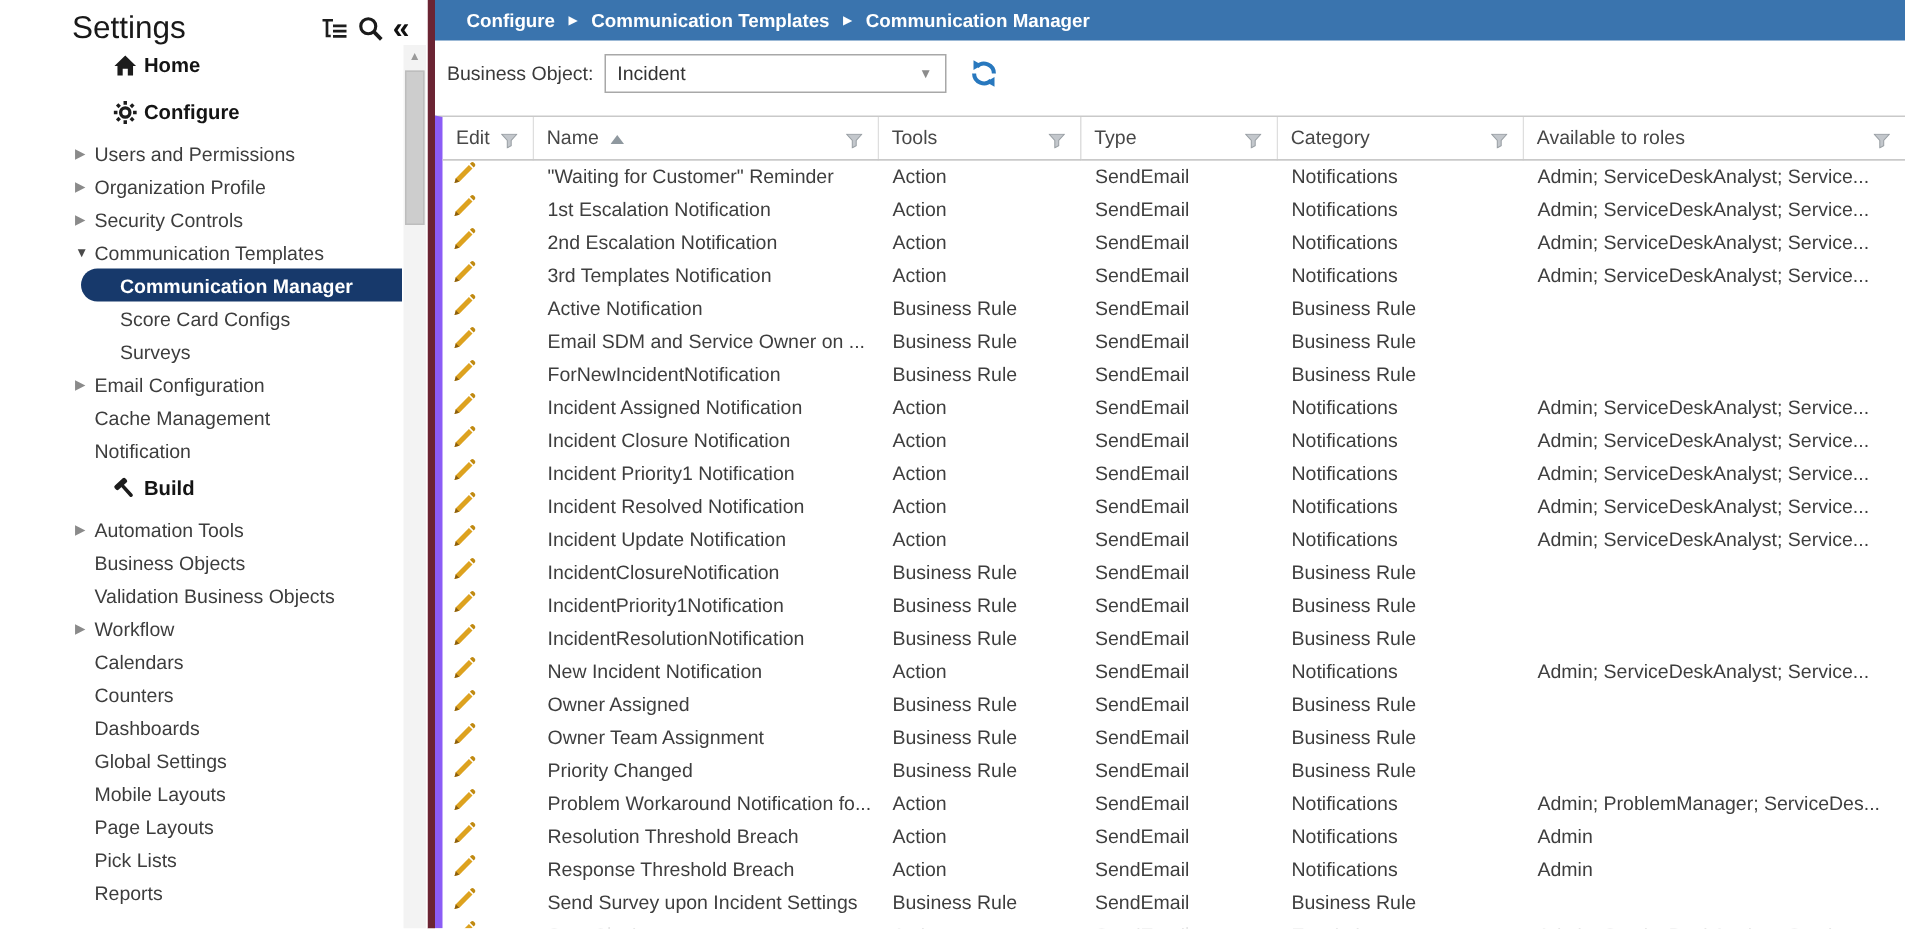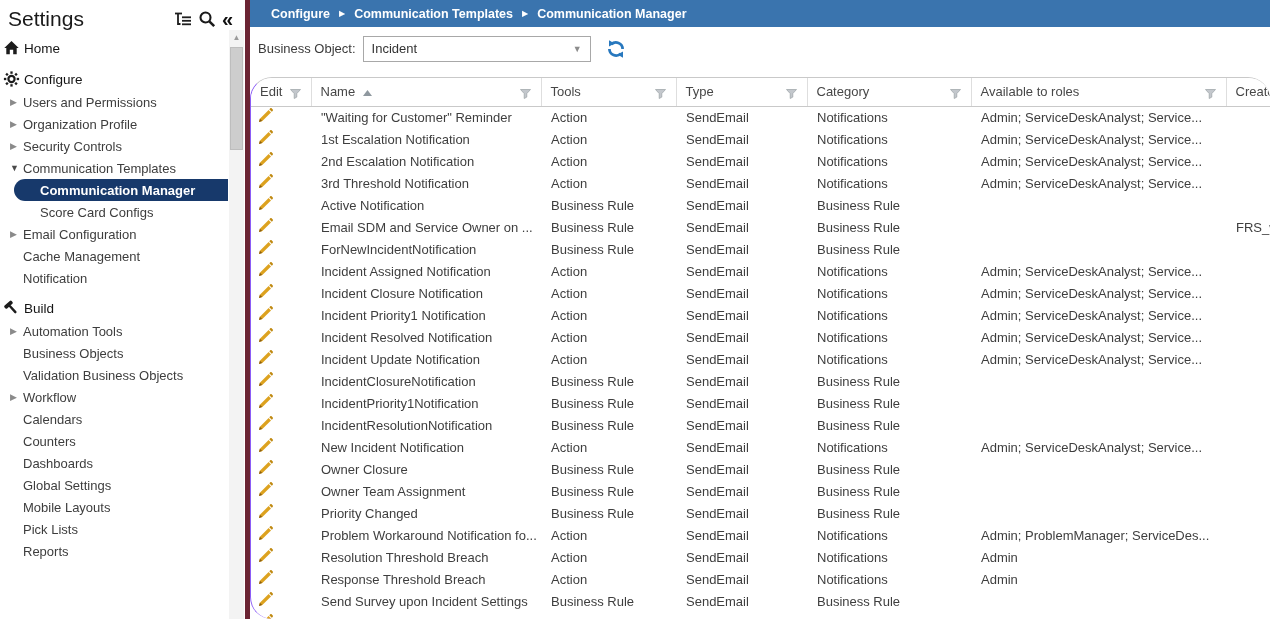--- a/index.html
+++ b/index.html
@@ -1,29 +1,29 @@
 <!DOCTYPE html>
 <html><head>
 <meta charset="utf-8">
 <style>
   * { box-sizing: border-box; margin: 0; padding: 0; }
   html,body { width:1270px; height:619px; overflow:hidden; background:#fff;
               font-family:"Liberation Sans","DejaVu Sans",sans-serif; }
-  .app { display:flex; width:1270px; height:619px; }
+  .app { display:flex; width:1270px; height:619px;padding-left:40px; }
 
   
   .sidebar { width:245px; min-width:245px; height:100%; position:relative; background:#fff; }
   .sidebar-header { height:32px; display:flex; align-items:center; padding:6px 14px 0 8px; }
   .sidebar-title { flex:1; font-size:21px; color:#191919; }
   .hdr-icons { display:flex; align-items:center; gap:6px; }
   .hdr-icons > span { display:inline-flex; align-items:center; cursor:pointer; }
   .chev { font-size:20px; font-weight:bold; color:#111; line-height:14px; letter-spacing:-2px; }
   #sidebar-tree { padding-top:4px; }
-  .tree-header { height:24px; display:flex; align-items:center; padding-left:3px;
-                 font-weight:normal; font-size:13.5px; color:#141414; cursor:pointer; }
+  .tree-header { height:24px; display:flex; align-items:flex-start; padding-left:3px;
+                 font-weight:bold; font-size:13.5px; color:#141414; cursor:pointer;margin-left:32px; }
   .tree-section { margin-top:7px; }
   .tree-section:first-child { margin-top:0; }
   .sec-icon { width:17px; height:16px; margin-right:4px; flex:none; }
   .tree-item { height:22px; display:flex; align-items:center; font-size:13px; color:#3d3d3d; cursor:pointer; }
   .expander { width:14px; flex:none; font-size:9px; color:#8a8a8a; padding-left:1px; }
   .expander.open { color:#4a4a4a; }
   .depth1 { padding-left:9px; }
   .depth2 { padding-left:40px; }
   .tree-item.selected { padding-left:0; margin-left:14px; margin-right:17px; height:22px;
                         background:#17396B; border-radius:11px 0 0 11px; color:#fff; font-weight:bold; }
@@ -43,21 +43,21 @@
   .crumb { color:#fff; font-weight:bold; font-size:12.5px; cursor:pointer; }
   .crumb-sep { color:#fff; font-size:8px; margin:0 9px; }
   .toolbar { height:43px; min-height:43px; display:flex; align-items:center; padding-left:8px;text-align:center; }
   .bo-label { font-size:13px; color:#3a3a3a; margin-right:7px; }
   .bo-select { width:228px; height:26px; border:1px solid #a8a8a8; background:#fff;
                display:flex; align-items:center; padding-left:8px; font-size:13px;
                color:#333; position:relative; cursor:pointer; }
   .bo-arrow { position:absolute; right:8px; font-size:9px; color:#8c8c8c; }
   .refresh { margin-left:15px; width:20px; height:20px; display:inline-flex; cursor:pointer; }
 
-  .grid { margin-top:7px; border-top:1px solid #c9c9c9; border-left:1px solid #8b5cf6; flex:1; overflow:hidden;border-radius:22px; }
+  .grid { margin-top:7px; border-top:1px solid #c9c9c9; border-left:5px solid #8b5cf6; flex:1; overflow:hidden; }
   table { border-collapse:collapse; table-layout:fixed; width:1150px; }
   th { height:28px; font-weight:normal; font-size:13px; color:#474747; text-align:left;
        padding-left:9px; border-bottom:1px solid #c9c9c9; border-right:1px solid #dedede;
        background:#fff; position:relative; white-space:nowrap; overflow:hidden; cursor:pointer; }
   th:last-child { border-right:none; }
   th .funnel { position:absolute; right:10px; top:9px; }
   th .sort { margin-left:8px; display:inline-block; }
   td { height:22px; padding:0 4px 0 10px; font-size:13px; color:#3e3e3e;
        white-space:nowrap; overflow:hidden; }
   td.edit-cell { padding-left:7px; }
@@ -130,20 +130,23 @@
           <div class="tree-item depth1">
             <span class="expander open">▼</span>
             <span class="item-label">Communication Templates</span>
           </div>
           <div class="tree-item depth2 selected">
             <span class="item-label">Communication Manager</span>
           </div>
           <div class="tree-item depth2">
             <span class="item-label">Score Card Configs</span>
           </div>
+          <div class="tree-item depth2">
+            <span class="item-label">Surveys</span>
+          </div>
           <div class="tree-item depth1">
             <span class="expander ">▶</span>
             <span class="item-label">Email Configuration</span>
           </div>
           <div class="tree-item depth1">
             <span class="expander"></span>
             <span class="item-label">Cache Management</span>
           </div>
           <div class="tree-item depth1">
             <span class="expander"></span>
@@ -188,20 +191,24 @@
             <span class="expander"></span>
             <span class="item-label">Dashboards</span>
           </div>
           <div class="tree-item depth1">
             <span class="expander"></span>
             <span class="item-label">Global Settings</span>
           </div>
           <div class="tree-item depth1">
             <span class="expander"></span>
             <span class="item-label">Mobile Layouts</span>
+          </div>
+          <div class="tree-item depth1">
+            <span class="expander"></span>
+            <span class="item-label">Page Layouts</span>
           </div>
           <div class="tree-item depth1">
             <span class="expander"></span>
             <span class="item-label">Pick Lists</span>
           </div>
           <div class="tree-item depth1">
             <span class="expander"></span>
             <span class="item-label">Reports</span>
           </div>
         </div>
@@ -322,21 +329,21 @@
               <td></td>
             </tr>
             <tr>
               <td class="edit-cell"><span class="pencil">
                   <svg width="15" height="15" viewBox="0 0 15 15">
                     <path d="M1 14 l0.9-3.2 L10.6 2 l2.4 2.4 -8.7 8.7 Z" fill="#DDA21F"></path>
                     <path d="M11.3 1.2 l0.8-0.8 c0.5-0.5 1.2-0.5 1.7 0 l0.8 0.8 c0.5 0.5 0.5 1.2 0 1.7 l-0.8 0.8 Z" fill="#C08A12"></path>
                     <path d="M1 14 l0.9-3.2 2.3 2.3 Z" fill="#8A5E10"></path>
                   </svg>
                 </span></td>
-              <td>3rd Threshold Notification</td>
+              <td>3rd Templates Notification</td>
               <td>Action</td>
               <td>SendEmail</td>
               <td>Notifications</td>
               <td>Admin; ServiceDeskAnalyst; Service...</td>
               <td></td>
             </tr>
             <tr>
               <td class="edit-cell"><span class="pencil">
                   <svg width="15" height="15" viewBox="0 0 15 15">
                     <path d="M1 14 l0.9-3.2 L10.6 2 l2.4 2.4 -8.7 8.7 Z" fill="#DDA21F"></path>
@@ -517,21 +524,21 @@
               <td></td>
             </tr>
             <tr>
               <td class="edit-cell"><span class="pencil">
                   <svg width="15" height="15" viewBox="0 0 15 15">
                     <path d="M1 14 l0.9-3.2 L10.6 2 l2.4 2.4 -8.7 8.7 Z" fill="#DDA21F"></path>
                     <path d="M11.3 1.2 l0.8-0.8 c0.5-0.5 1.2-0.5 1.7 0 l0.8 0.8 c0.5 0.5 0.5 1.2 0 1.7 l-0.8 0.8 Z" fill="#C08A12"></path>
                     <path d="M1 14 l0.9-3.2 2.3 2.3 Z" fill="#8A5E10"></path>
                   </svg>
                 </span></td>
-              <td>Owner Closure</td>
+              <td>Owner Assigned</td>
               <td>Business Rule</td>
               <td>SendEmail</td>
               <td>Business Rule</td>
               <td></td>
               <td></td>
             </tr>
             <tr>
               <td class="edit-cell"><span class="pencil">
                   <svg width="15" height="15" viewBox="0 0 15 15">
                     <path d="M1 14 l0.9-3.2 L10.6 2 l2.4 2.4 -8.7 8.7 Z" fill="#DDA21F"></path>

